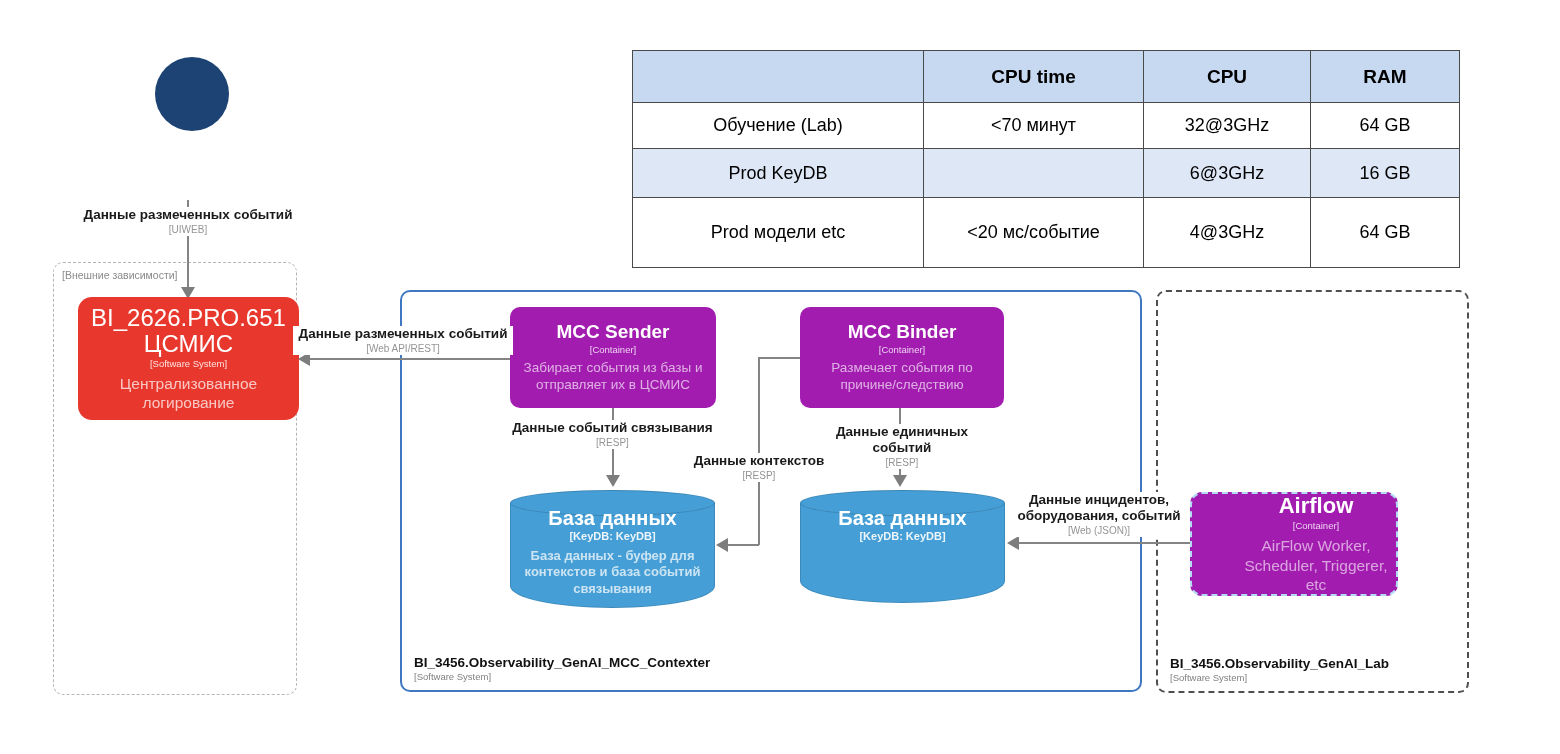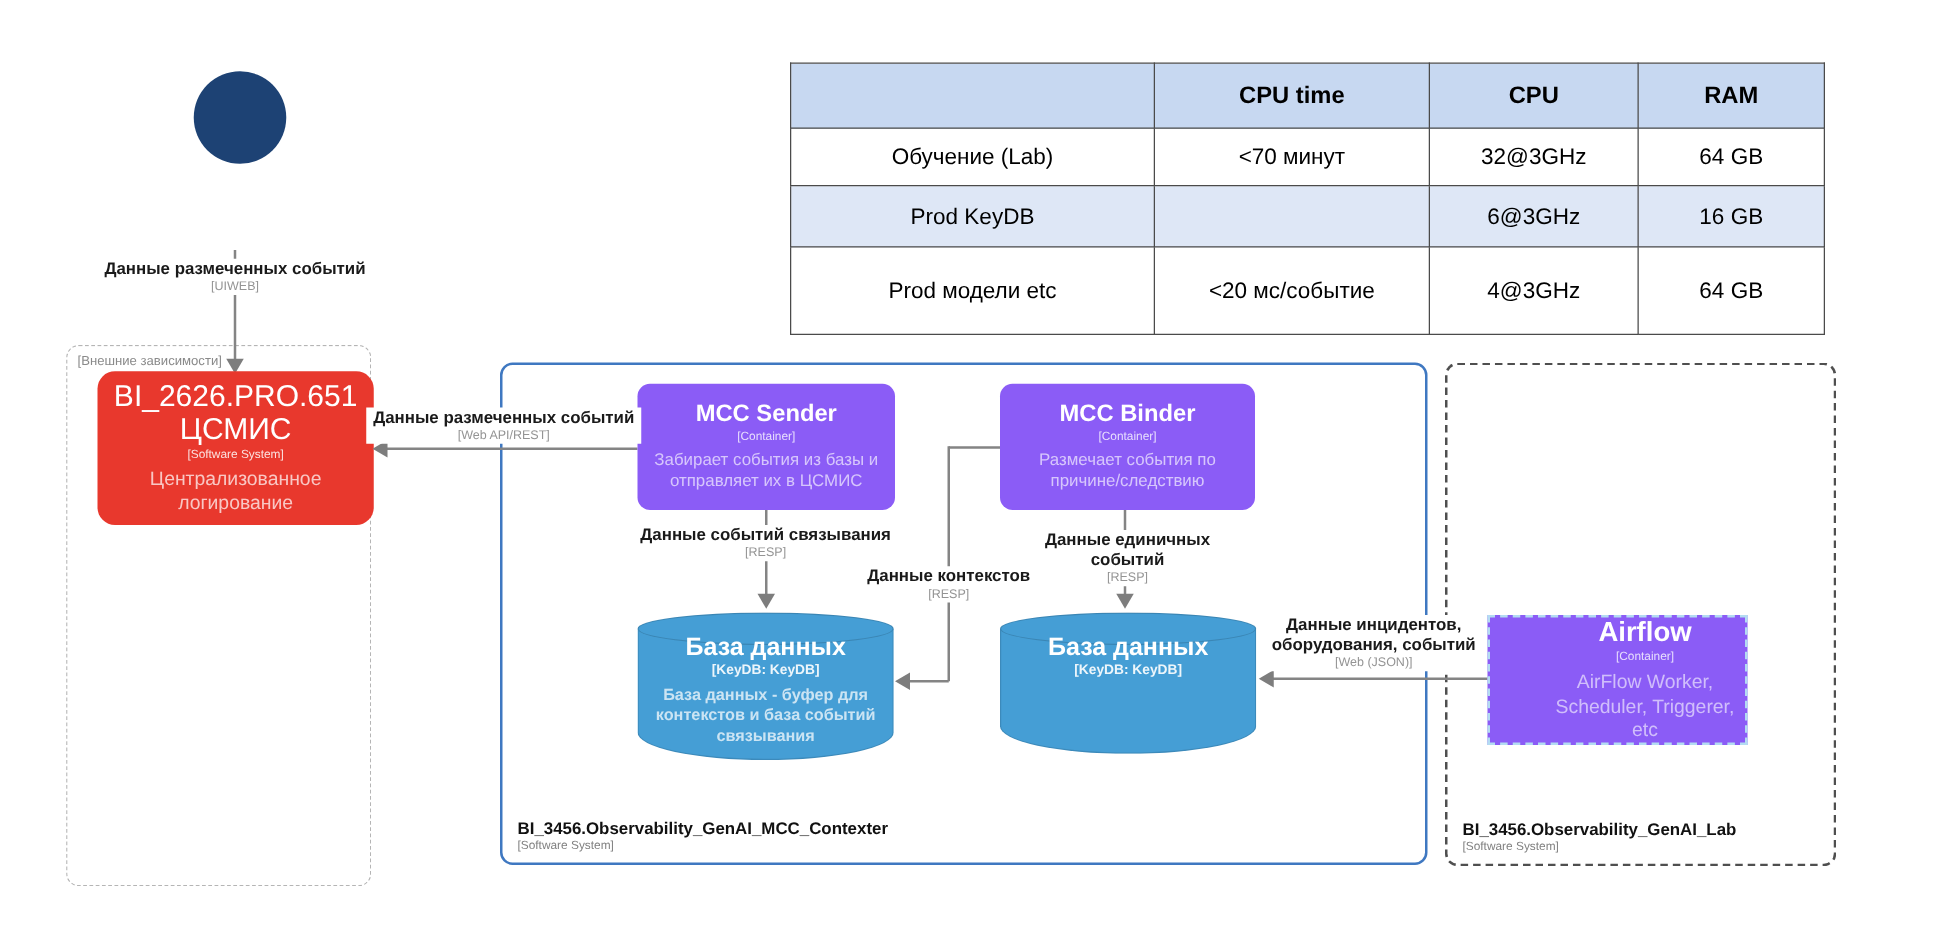--- a/index.html
+++ b/index.html
@@ -20,21 +20,21 @@
   
   .person-head { position:absolute; left:155px; top:57px; width:74px; height:74px;
                  border-radius:50%; background:#1d4274; }
   .person-body { position:absolute; left:104px; top:106px; width:170px; height:94px;
                  border-radius:30px; background:#1d4274; display:flex; flex-direction:column;
                  align-items:center; justify-content:center; color:#fff; }
   .person-name { font-size:25px; font-weight:bold; }
   .person-type { font-size:10px; color:rgba(255,255,255,.75); margin-top:2px; }
 
   
-  .node { position:absolute; border-radius:10px; background:#8b5cf6; color:#fff;
+  .node { position:absolute; border-radius:10px; background:#a21caf; color:#fff;
           display:flex; flex-direction:column; align-items:center; justify-content:center;
           text-align:center; }
   .node-title { font-size:19px; font-weight:bold; }
   .node-type { font-size:9.5px; color:rgba(255,255,255,.8); margin:1px 0 5px; }
   .node-desc { font-size:13.5px; color:rgba(255,255,255,.65); line-height:1.25; padding:0 8px; }
 
   .sys-red { position:absolute; left:78px; top:297px; width:221px; height:123px;
              border-radius:14px; background:#e8382d; color:#fff; display:flex;
              flex-direction:column; align-items:center; justify-content:center; text-align:center; }
   .sys-red .t1 { font-size:24px; font-weight:normal; line-height:1.1; }
@@ -47,21 +47,21 @@
              border-radius:50%; border:1px solid rgba(0,0,0,.15); }
   .cyl-body { position:absolute; top:13px; left:0; right:0; bottom:0; background:#459ed5;
               border:1px solid rgba(0,0,0,.12); border-top:none;
               border-radius:0 0 50% 50% / 0 0 22px 22px; }
   .cyl-content { position:relative; z-index:2; padding-top:17px; color:#fff; text-align:center; }
   .cyl-title { font-size:20px; font-weight:bold; }
   .cyl-type { font-size:11px; font-weight:bold; color:rgba(255,255,255,.9); margin:0 0 6px; }
   .cyl-desc { font-size:13px; font-weight:bold; color:rgba(255,255,255,.72);
               line-height:1.25; padding:0 10px; }
 
-  .airflow-node { border:2px dashed #b3dcf2; border-radius:0;padding-left:44px; }
+  .airflow-node { border:2px dashed #b3dcf2; border-radius:12px;padding-left:44px; }
   .airflow-node .node-title { font-size:22px; }
   .airflow-node .node-desc { font-size:15.5px; color:rgba(255,255,255,.6); }
 
   
   .hline { position:absolute; height:2px; background:#848484; }
   .vline { position:absolute; width:2px; background:#848484; }
   .ah-down { position:absolute; width:0; height:0;
              border-left:7px solid transparent; border-right:7px solid transparent;
              border-top:12px solid #7d7d7d; }
   .ah-left { position:absolute; width:0; height:0;
@@ -80,21 +80,21 @@
   .spec-table td { font-size:18px; background:#fff;text-align:center; }
   .spec-table tr.r1 td { height:46px; }
   .spec-table tr.r2 td { height:49px; background:#dee7f6; }
   .spec-table tr.r3 td { height:70px; }
 </style>
 </head>
 <body>
 
 <div class="canvas">
 
-  <div class="boundary boundary-ext" style="left:53px; top:262px; width:244px; height:433px;margin-top:14px;">
+  <div class="boundary boundary-ext" style="left:53px; top:262px; width:244px; height:433px;">
     <div class="boundary-label-top">[Внешние зависимости]</div>
   </div>
 
   <div class="boundary boundary-solid" style="left:400px; top:290px; width:742px; height:402px;">
     <div class="boundary-label-bottom">
       <div class="boundary-name">BI_3456.Observability_GenAI_MCC_Contexter</div>
       <div class="boundary-type">[Software System]</div>
     </div>
   </div>
 

